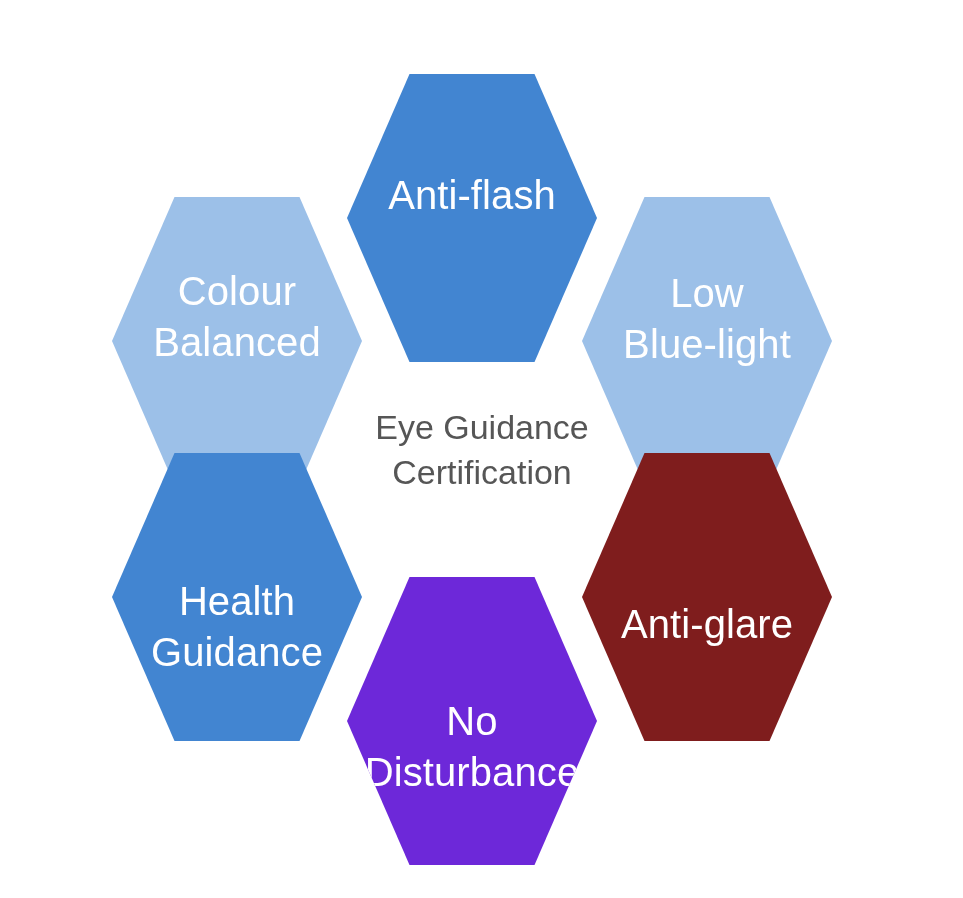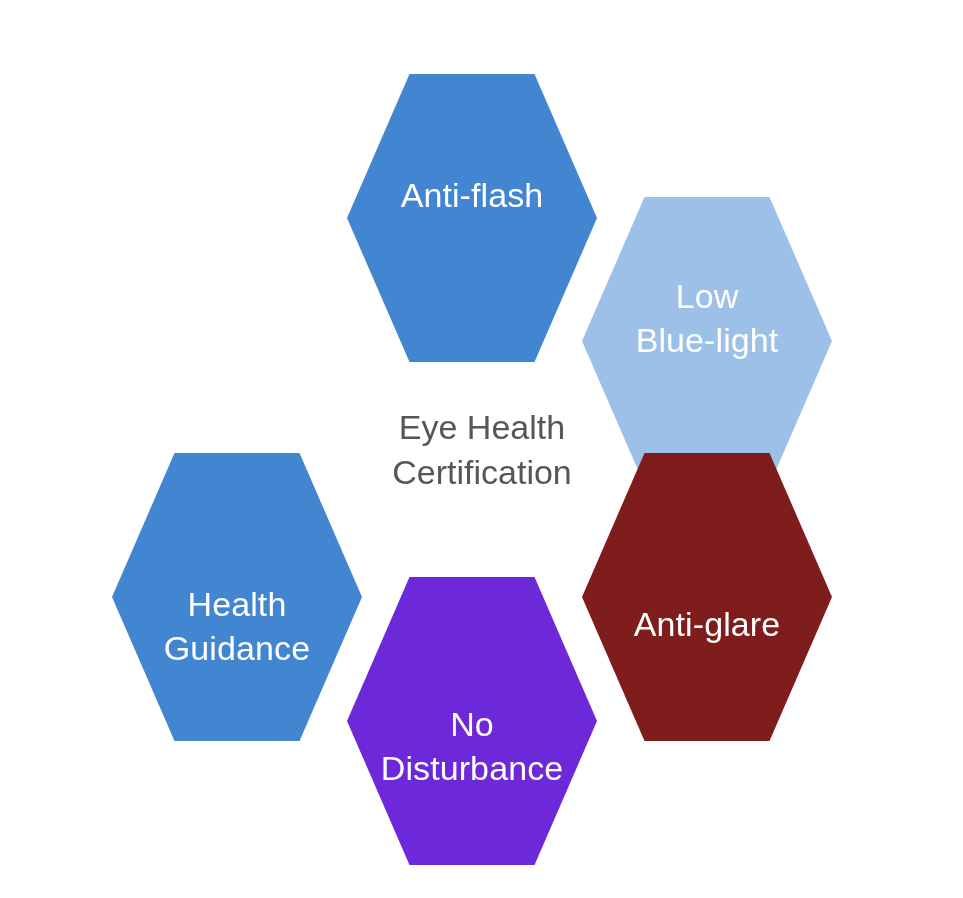--- a/index.html
+++ b/index.html
@@ -29,21 +29,21 @@
     height: 288px;
     clip-path: polygon(25% 0%, 75% 0%, 100% 50%, 75% 100%, 25% 100%, 0% 50%);
     display: flex;
     align-items: center;
     justify-content: center;
     box-sizing: border-box;
   }
 
   .hex-label {
     color: #ffffff;
-    font-size: 34px;
+    font-size: 40px;
     line-height: 1.28;
     text-align: center;
     letter-spacing: 0.1px;
     padding: 0 6px;
     white-space: pre-line;
     font-weight: 400;
   }
 
   
   .hex.pos-top          { left: 347px; top:  74px; }
@@ -77,36 +77,40 @@
 </style>
 </head>
 <body style="background: rgb(255, 255, 255);">
 
 <div id="diagram">
 
   <div class="hex pos-top" style="background-color: rgb(66, 133, 209);">
     <span class="hex-label">Anti-flash</span>
   </div>
 
+  <div class="hex pos-top-left" style="background-color: rgb(156, 192, 232);">
+    <span class="hex-label">Colour
+Balanced</span>
+  </div>
 
   <div class="hex pos-top-right" style="background-color: rgb(156, 192, 232);">
     <span class="hex-label">Low
 Blue-light</span>
   </div>
 
   <div class="hex pos-bottom-left" style="background-color: rgb(66, 133, 209);">
     <span class="hex-label">Health
 Guidance</span>
   </div>
 
   <div class="hex pos-bottom-right" style="background-color: #7f1d1d;">
     <span class="hex-label">Anti-glare</span>
   </div>
 
   <div class="hex pos-bottom" style="background-color: #6d28d9;">
     <span class="hex-label">No
 Disturbance</span>
   </div>
 
-  <div id="center-label" style="color: rgb(86, 86, 86);">Eye Health
+  <div id="center-label" style="color: rgb(86, 86, 86);">Eye Guidance
 Certification</div>
 
 </div>
 
 </body></html>

